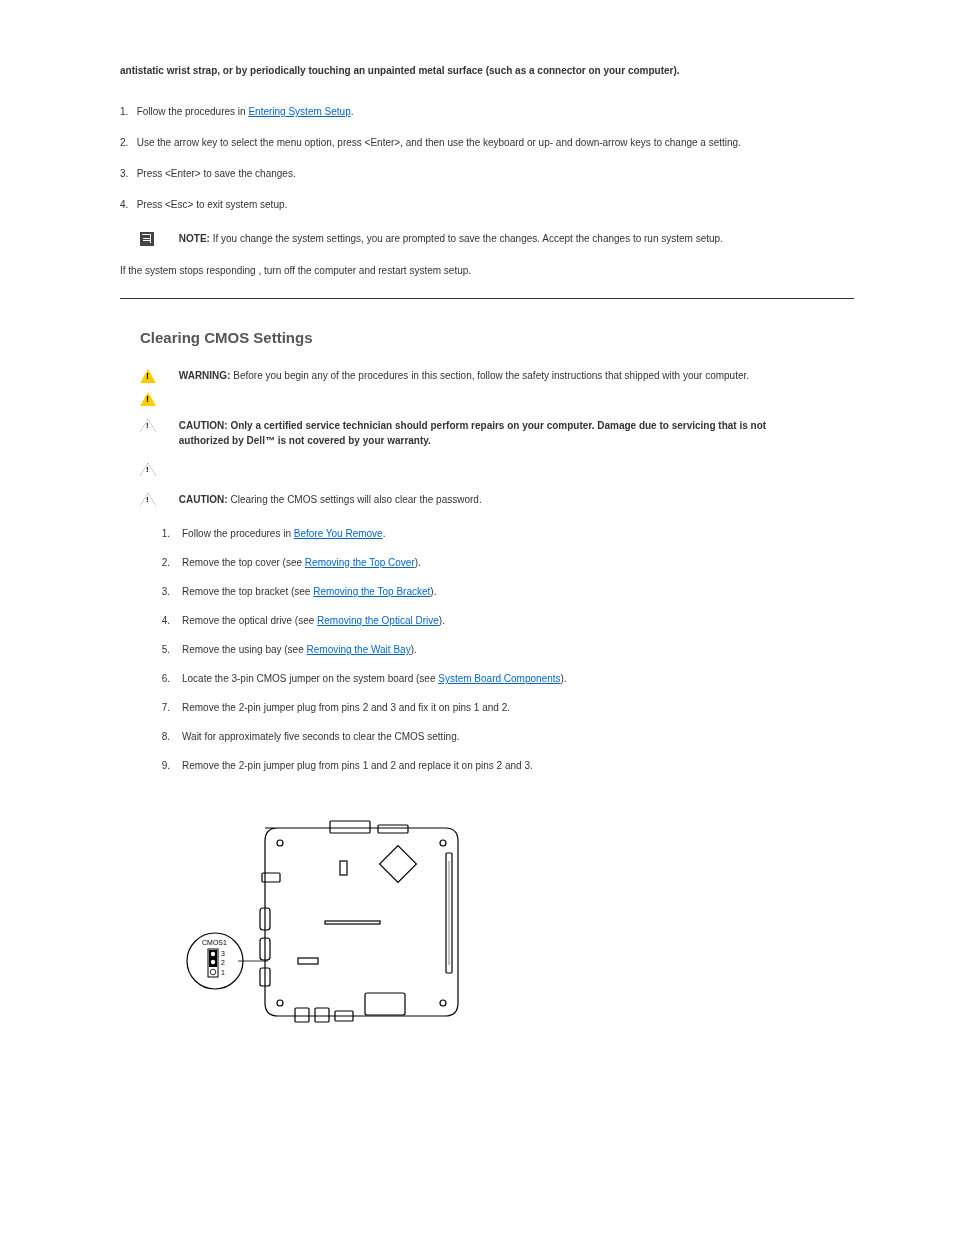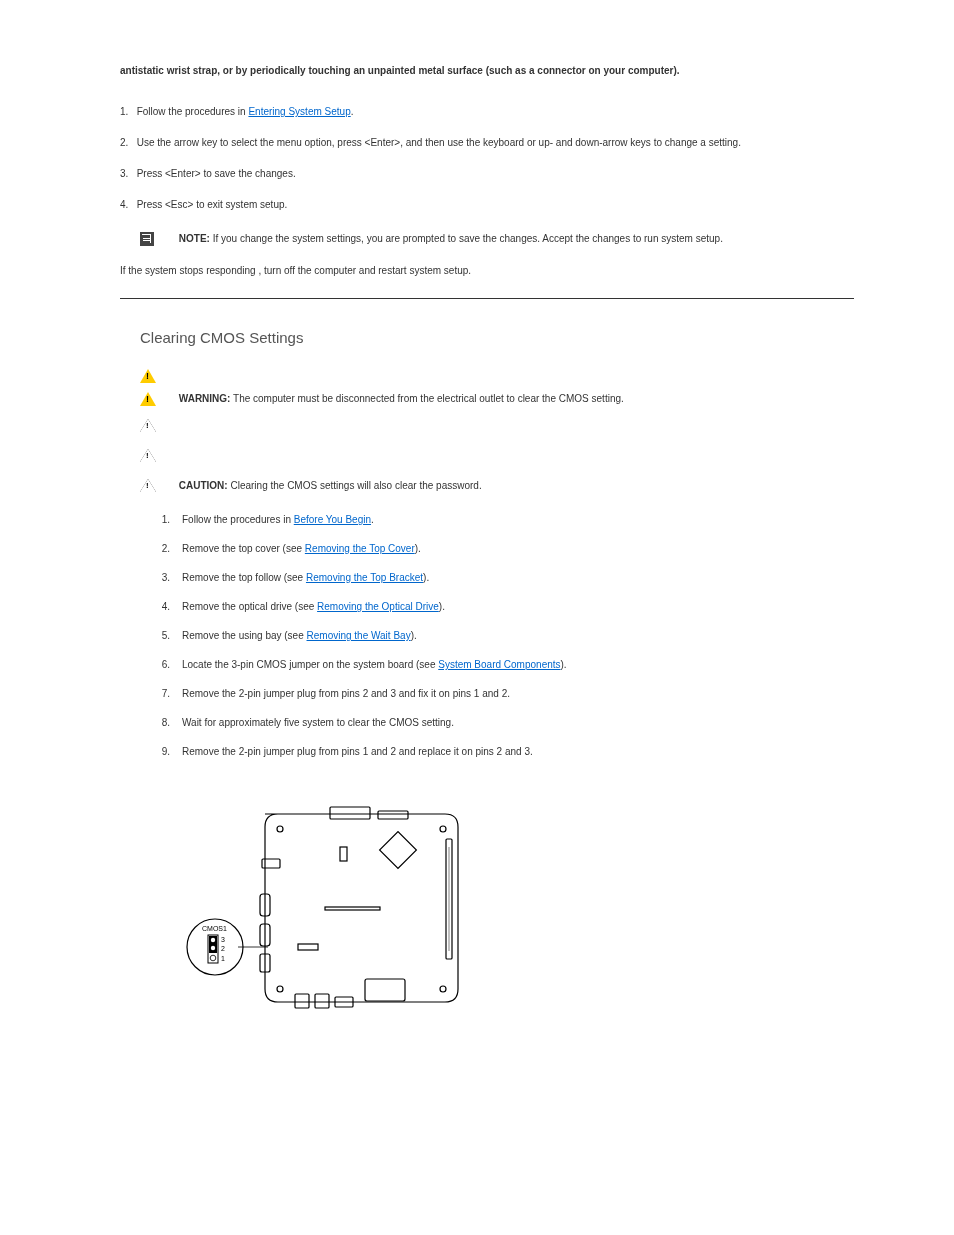--- a/index.html
+++ b/index.html
@@ -25,21 +25,21 @@
     display: inline-block;
     vertical-align: top;
     width: 640px;
     line-height: 1.5;
   }
   .row { margin-bottom: 6px; margin-left: 20px; }
   a.link { color: #0066cc; text-decoration: underline; }
   hr.sep { border: none; border-top: 1px solid #333; margin: 20px 0 30px 0; }
   h2.clearing {
     font-size: 15px;
-    font-weight: normal;
+    font-weight: bold;
     color: #555;
     margin: 0 0 22px 20px;
   }
   ol.steps {
     list-style: none;
     padding: 0;
     margin: 18px 0 0 30px;
   }
   ol.steps li {
     margin-bottom: 14px;
@@ -169,49 +169,50 @@
 <div class="indent1 small-para">
   <span style="">If the system stops responding</span> <span>, turn off the computer and restart system setup.</span>
 </div>
 
 <hr class="sep">
 
 <h2 class="clearing">Clearing CMOS Settings</h2>
 
 <div class="row">
   <span class="icon-cell"><span class="warn-tri"></span></span>
+  <span class="text-cell"><b>WARNING:</b><span> Before you begin any of the procedures in this section, follow the safety instructions that shipped with your computer.</span></span>
 </div>
 
 <div class="row">
   <span class="icon-cell"><span class="warn-tri"></span></span>
-  <span class="text-cell"><b>WARNING:</b><span> The computer must be disconnected from the electrical outlet to clear the CMOS setting.</span></span>
 </div>
 
 <div class="row" style="margin-top:10px">
   <span class="icon-cell"><span class="caution-tri"></span></span>
+  <span class="text-cell"><b>CAUTION: Only a certified service technician should perform repairs on your computer. Damage due to servicing that is not authorized by Dell™ is not covered by your warranty.</b></span>
 </div>
 
 <div class="row" style="margin-top:14px">
   <span class="icon-cell"><span class="caution-tri"></span></span>
 </div>
 
 <div class="row" style="margin-top:14px">
   <span class="icon-cell"><span class="caution-tri"></span></span>
   <span class="text-cell"><b>CAUTION:</b><span> Clearing the CMOS settings will also clear the password.</span></span>
 </div>
 
 <ol class="steps">
-  <li><span class="num">1.</span><span>Follow the procedures in </span><a class="link" href="#">Before You Begin</a><span>.</span></li>
+  <li><span class="num">1.</span><span>Follow the procedures in </span><a class="link" href="#">Before You Remove</a><span>.</span></li>
   <li><span class="num">2.</span><span>Remove the top cover (see </span><a class="link" href="#">Removing the Top Cover</a><span>).</span></li>
-  <li><span class="num">3.</span><span>Remove the top follow (see </span><a class="link" href="#">Removing the Top Bracket</a><span>).</span></li>
+  <li><span class="num">3.</span><span>Remove the top bracket (see </span><a class="link" href="#">Removing the Top Bracket</a><span>).</span></li>
   <li><span class="num">4.</span><span>Remove the optical drive (see </span><a class="link" href="#">Removing the Optical Drive</a><span>).</span></li>
   <li><span class="num">5.</span><span>Remove the using bay (see </span><a class="link" href="#">Removing the Wait Bay</a><span>).</span></li>
   <li><span class="num">6.</span><span>Locate the 3-pin CMOS jumper on the system board (see </span><a class="link" href="#">System Board Components</a><span>).</span></li>
   <li><span class="num">7.</span><span>Remove the 2-pin jumper plug from pins 2 and 3 and fix it on pins 1 and 2.</span></li>
-  <li><span class="num">8.</span><span>Wait for approximately five system to clear the CMOS setting.</span></li>
+  <li><span class="num">8.</span><span>Wait for approximately five seconds to clear the CMOS setting.</span></li>
   <li><span class="num">9.</span><span>Remove the 2-pin jumper plug from pins 1 and 2 and replace it on pins 2 and 3.</span></li>
 </ol>
 
 <div class="board-wrap">
 <svg class="board" viewBox="0 0 290 215">
 
   <circle cx="35" cy="148" r="28" fill="none" stroke="#000" stroke-width="1.2"></circle>
   <line x1="58" y1="148" x2="88" y2="148" stroke="#000" stroke-width="0.8"></line>
   <text x="22" y="132" font-size="7" font-family="Arial">CMOS1</text>
 

